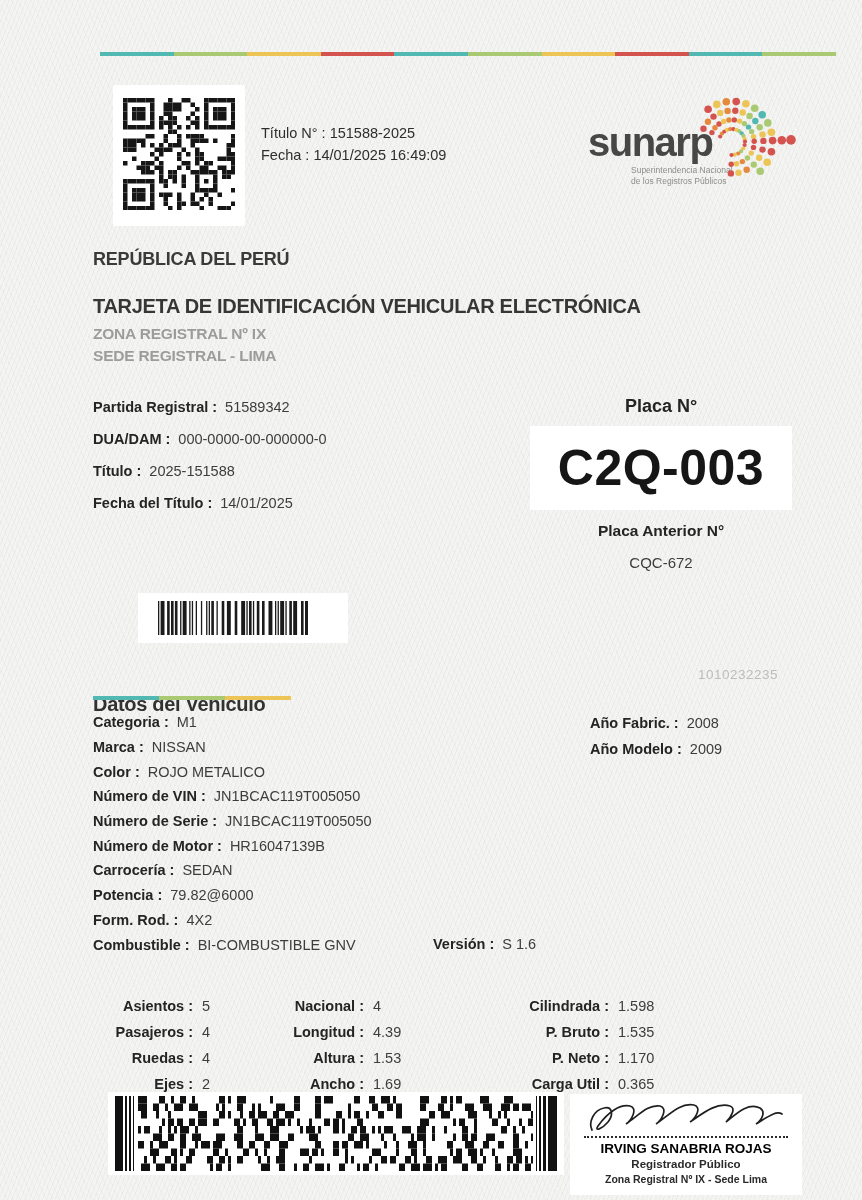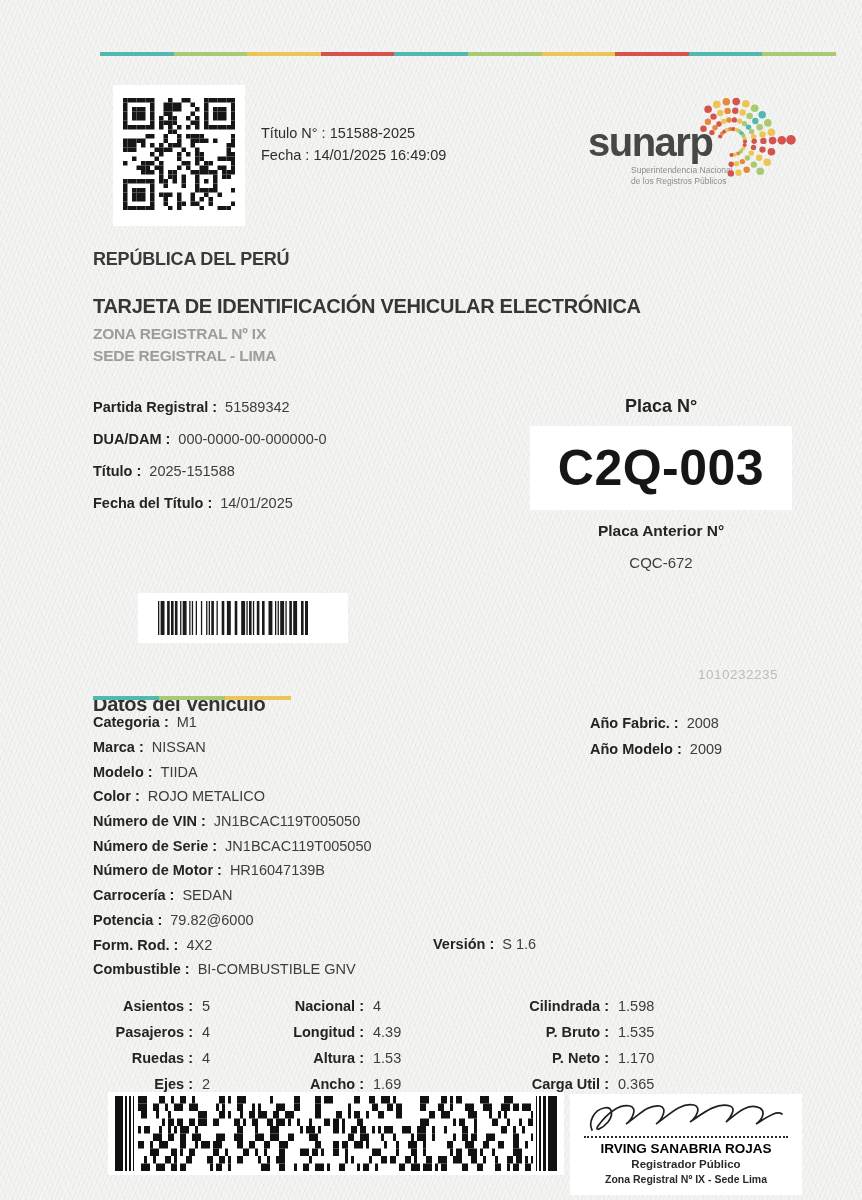--- a/index.html
+++ b/index.html
@@ -556,24 +556,20 @@
   <div class="vfields">
     <div class="vrow">
       <span class="lbl">Categoria :</span>
       <span class="val">M1</span>
     </div>
     <div class="vrow">
       <span class="lbl">Marca :</span>
       <span class="val">NISSAN</span>
     </div>
     <div class="vrow">
-      <span class="lbl">Modelo :</span>
-      <span class="val">TIIDA</span>
-    </div>
-    <div class="vrow">
       <span class="lbl">Color :</span>
       <span class="val">ROJO METALICO</span>
     </div>
     <div class="vrow">
       <span class="lbl">Número de VIN :</span>
       <span class="val">JN1BCAC119T005050</span>
     </div>
     <div class="vrow">
       <span class="lbl">Número de Serie :</span>
       <span class="val">JN1BCAC119T005050</span>

